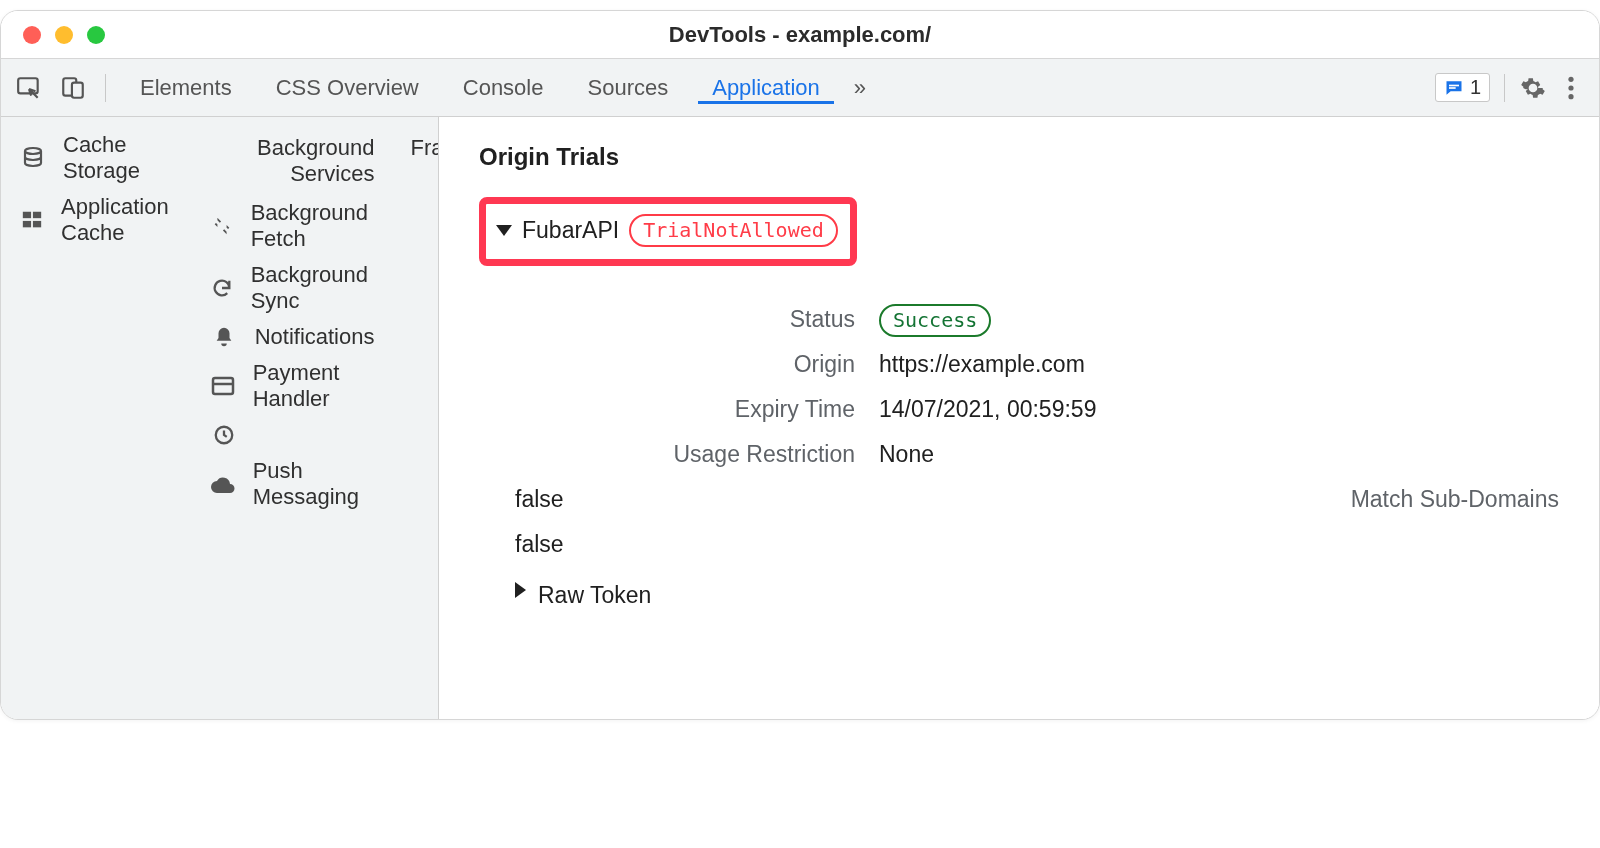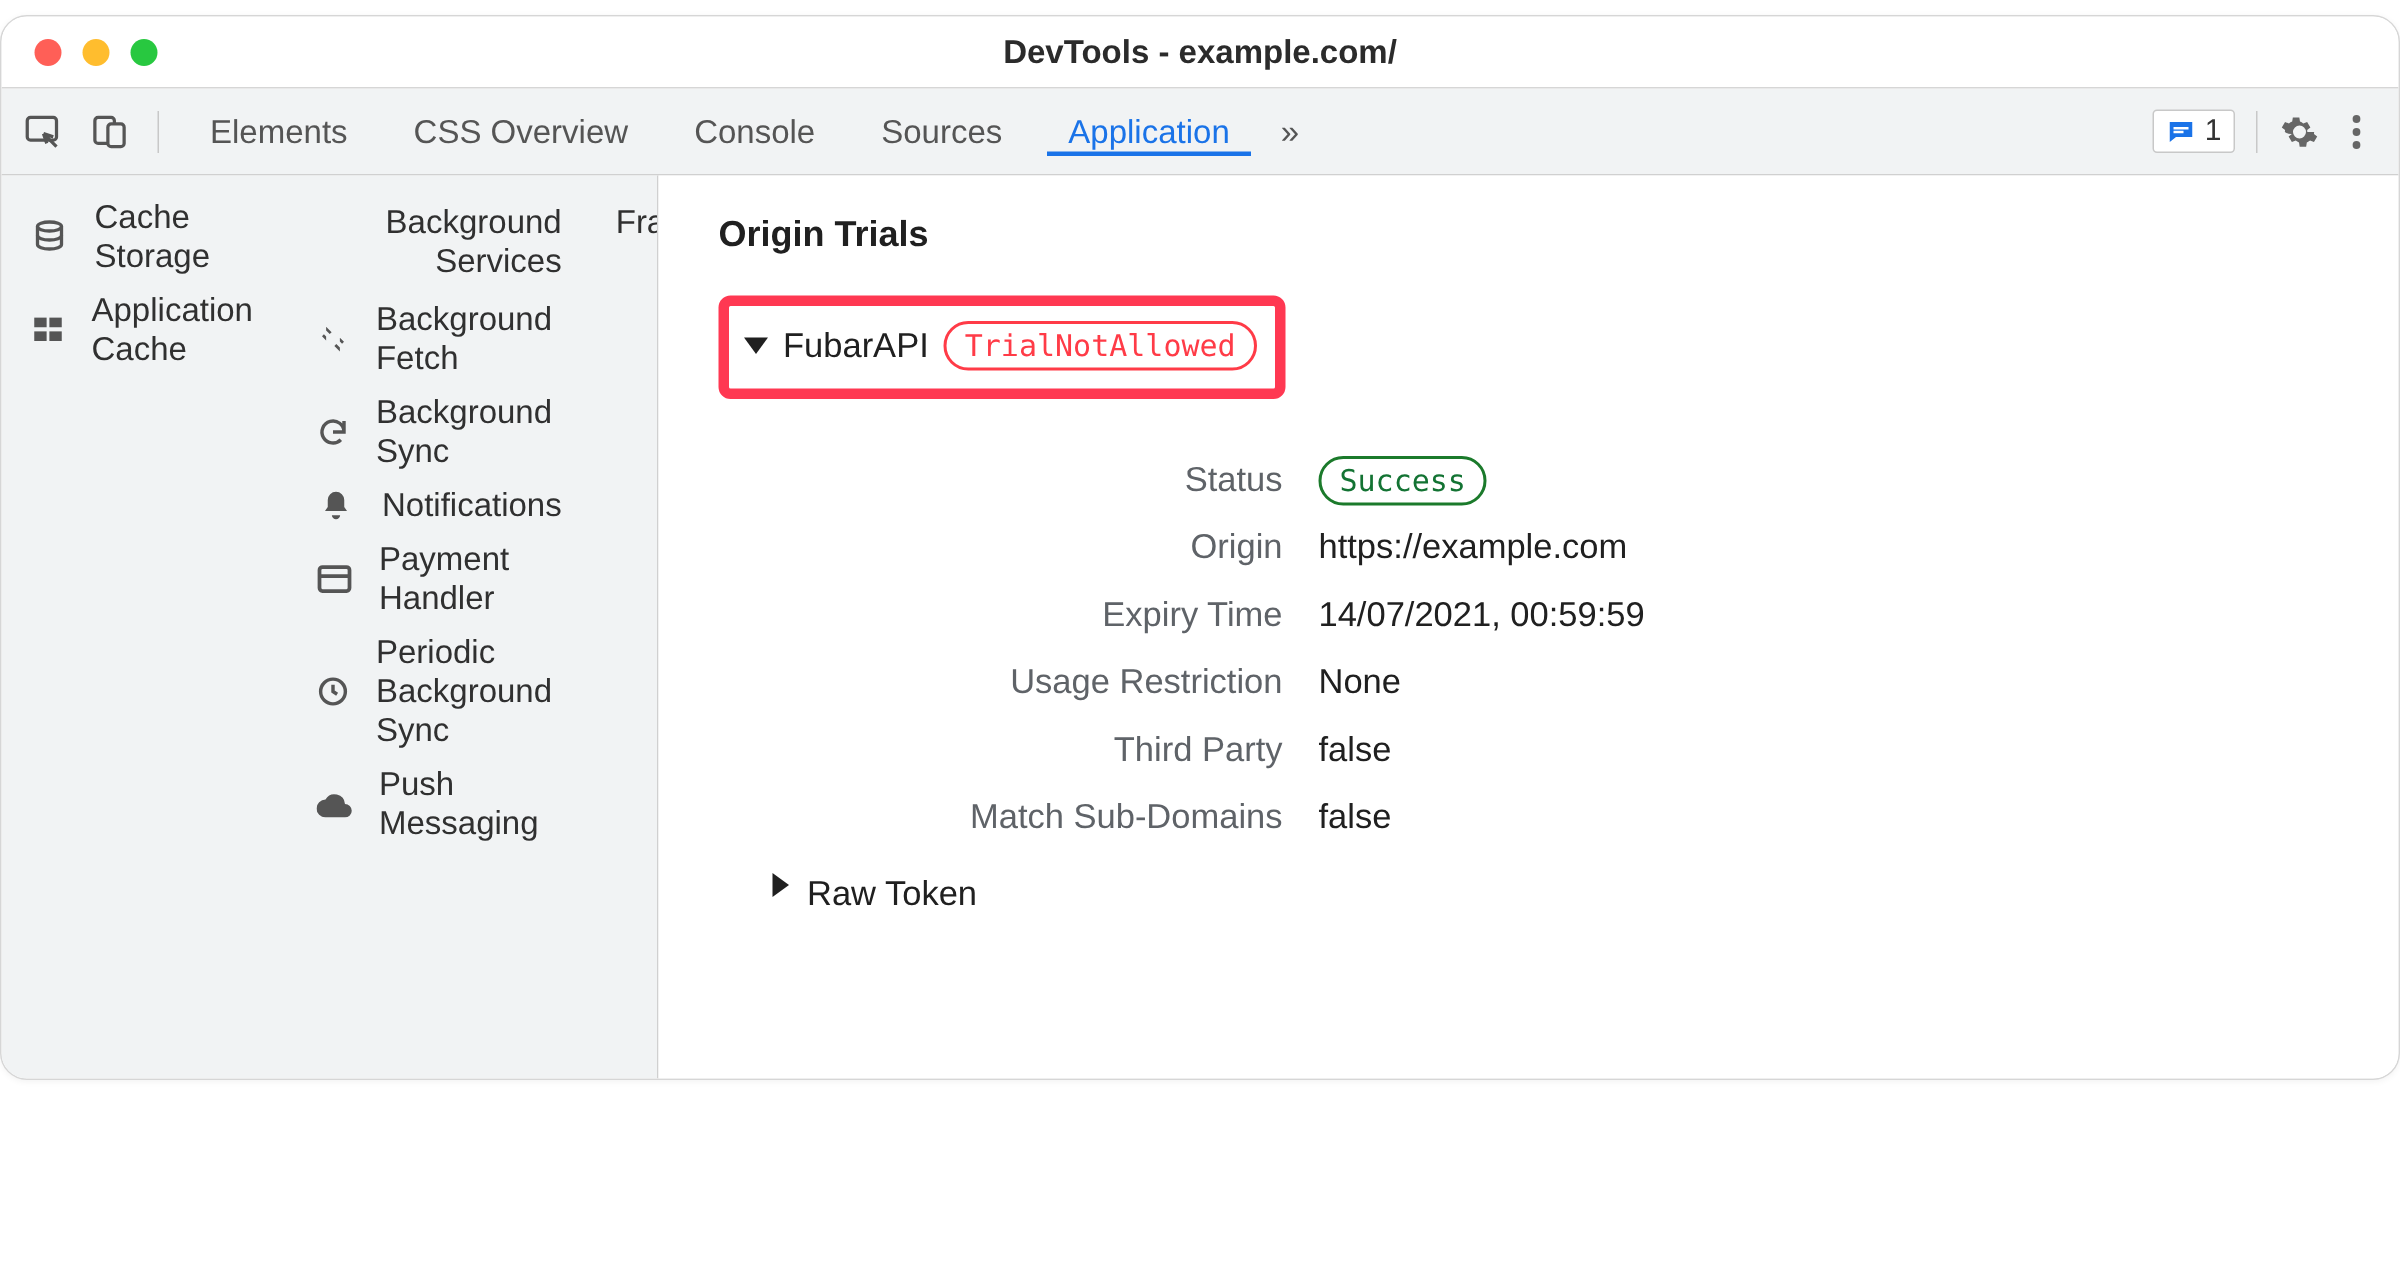--- a/index.html
+++ b/index.html
@@ -343,21 +343,20 @@
           </span>
           <span>Payment Handler</span>
         </div>
         <div class="side-item">
           <span class="icon">
             <svg width="22" height="22" viewBox="0 0 24 24" fill="none" stroke="#555" stroke-width="2.5">
                 <circle cx="12" cy="12" r="9"></circle>
                 <path d="M12 7v5l3 2"></path>
               </svg>
           </span>
-          <span>Periodic Background Sync</span>
         </div>
         <div class="side-item">
           <span class="icon">
             <svg width="24" height="18" viewBox="0 0 24 18" fill="#555">
                 <path d="M19 18H6a6 6 0 010-12 7 7 0 0113 3 4.5 4.5 0 010 9z"></path>
               </svg>
           </span>
           <span>Push Messaging</span>
         </div>
       </div>
@@ -389,21 +388,20 @@
 
         <div class="detail-label">Origin</div>
         <div class="detail-value">https://example.com</div>
 
         <div class="detail-label">Expiry Time</div>
         <div class="detail-value">14/07/2021, 00:59:59</div>
 
         <div class="detail-label">Usage Restriction</div>
         <div class="detail-value">None</div>
 
-        <div class="detail-label">Third Party</div>
         <div class="detail-value">false</div>
 
         <div class="detail-label">Match Sub-Domains</div>
         <div class="detail-value">false</div>
       </div>
 
       <div class="raw-token">
         <span class="disclosure-right"></span>
         <span>Raw Token</span>
       </div>

